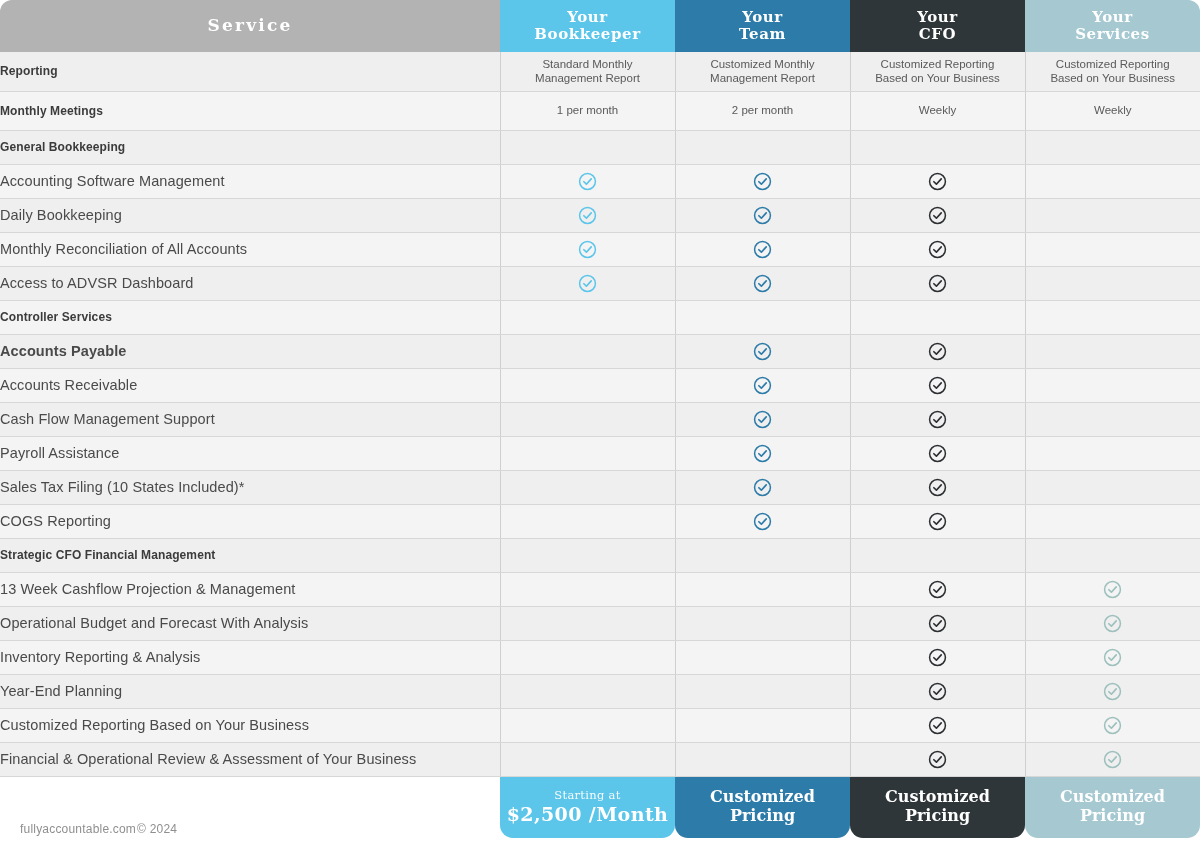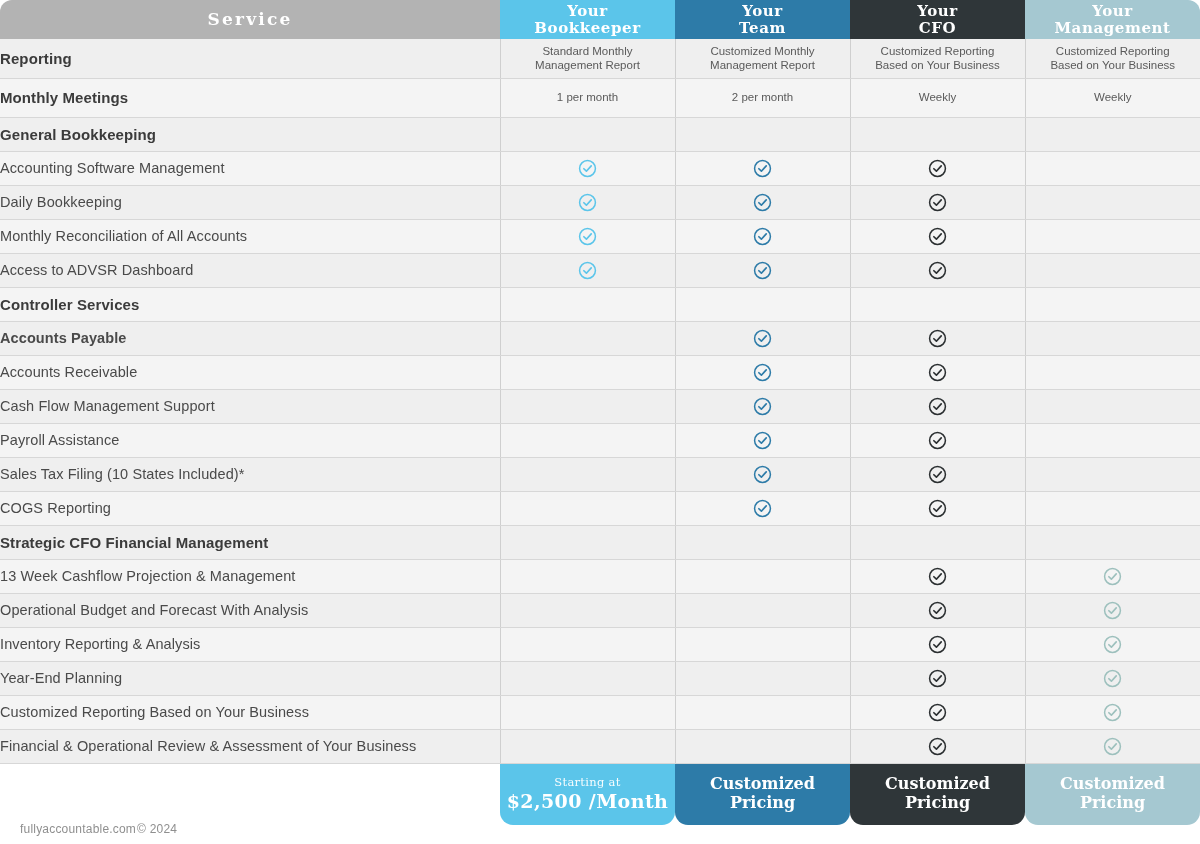--- a/index.html
+++ b/index.html
@@ -23,21 +23,21 @@
   .tbl {
     width: 1200px;
     border-collapse: collapse;
     table-layout: fixed;
   }
   .col-service   { width: 500px; }
   .col-plan      { width: 175px; }
 
   
   .hdr td {
-    height: 39px;
+    height: 52px;
     vertical-align: middle;
     text-align: center;
     font-family: "DejaVu Serif", serif;
     font-weight: bold;
     color: #ffffff;
     letter-spacing: .6px;
     line-height: 1.12;
     padding: 0 4px;
   }
   .hdr .h-service {
@@ -60,21 +60,21 @@
   .svc-cell {
     padding-left: 58px;
     font-size: 14.5px;
     color: #4a4a4a;
     border-right: 1px solid #cfcfcf;
     letter-spacing: .1px;
   }
   .svc-cell.is-group {
     font-weight: bold;
     color: #3b3b3b;
-    font-size: 15px;
+    font-size: 12px;
   }
 
   .plan-cell {
     text-align: center;
     border-right: 1px solid #cfcfcf;
     font-size: 11.5px;
     color: #5a5a5a;
     line-height: 1.25;
     padding: 0 6px;
   }
@@ -163,21 +163,21 @@
       <td class="h-plan" style="background: rgb(45, 123, 168);">
         <span>Your</span><br>
         <span>Team</span>
       </td>
       <td class="h-plan" style="background: rgb(47, 54, 57);">
         <span>Your</span><br>
         <span>CFO</span>
       </td>
       <td class="h-plan h-last" style="background: rgb(165, 200, 209);">
         <span>Your</span><br>
-        <span>Management</span>
+        <span>Services</span>
       </td>
     </tr>
   </tbody>
     </table>
 
   <table class="tbl body-tbl">
     <colgroup>
       <col class="col-service">
         <col class="col-plan">
         <col class="col-plan">

